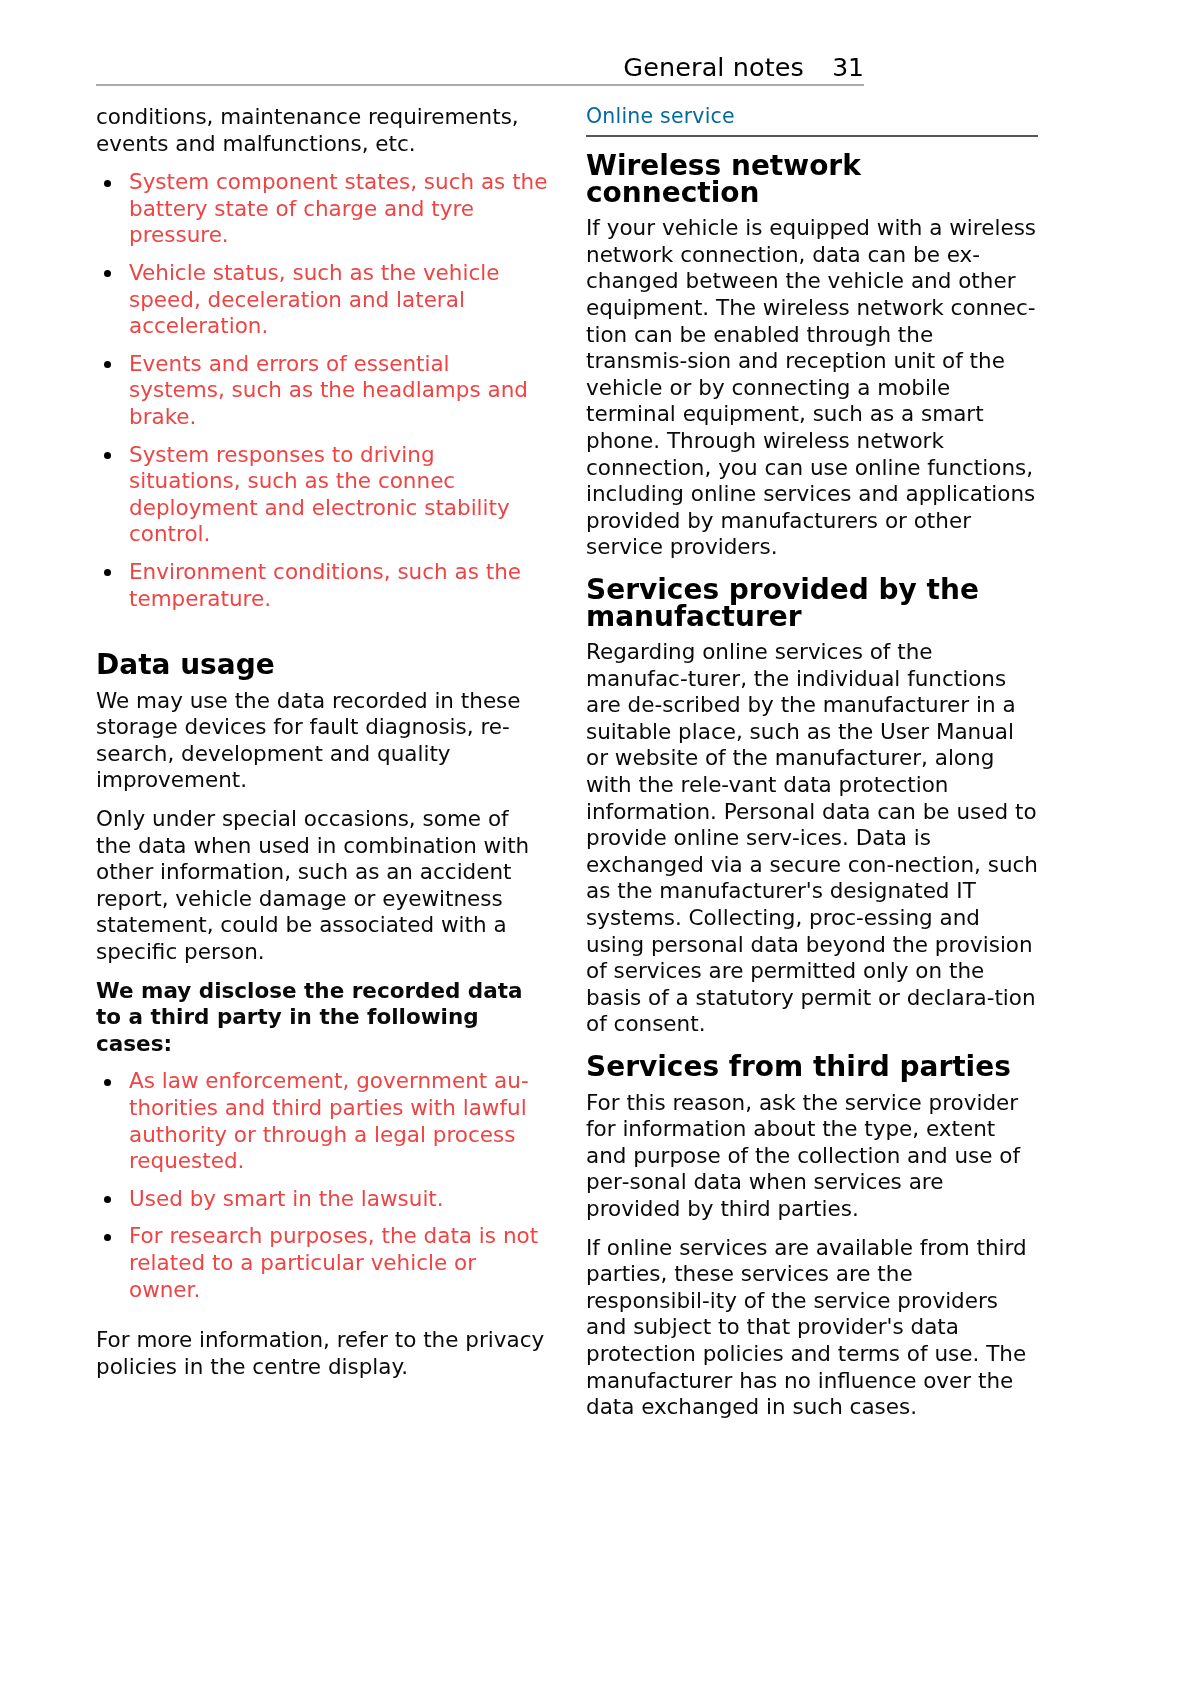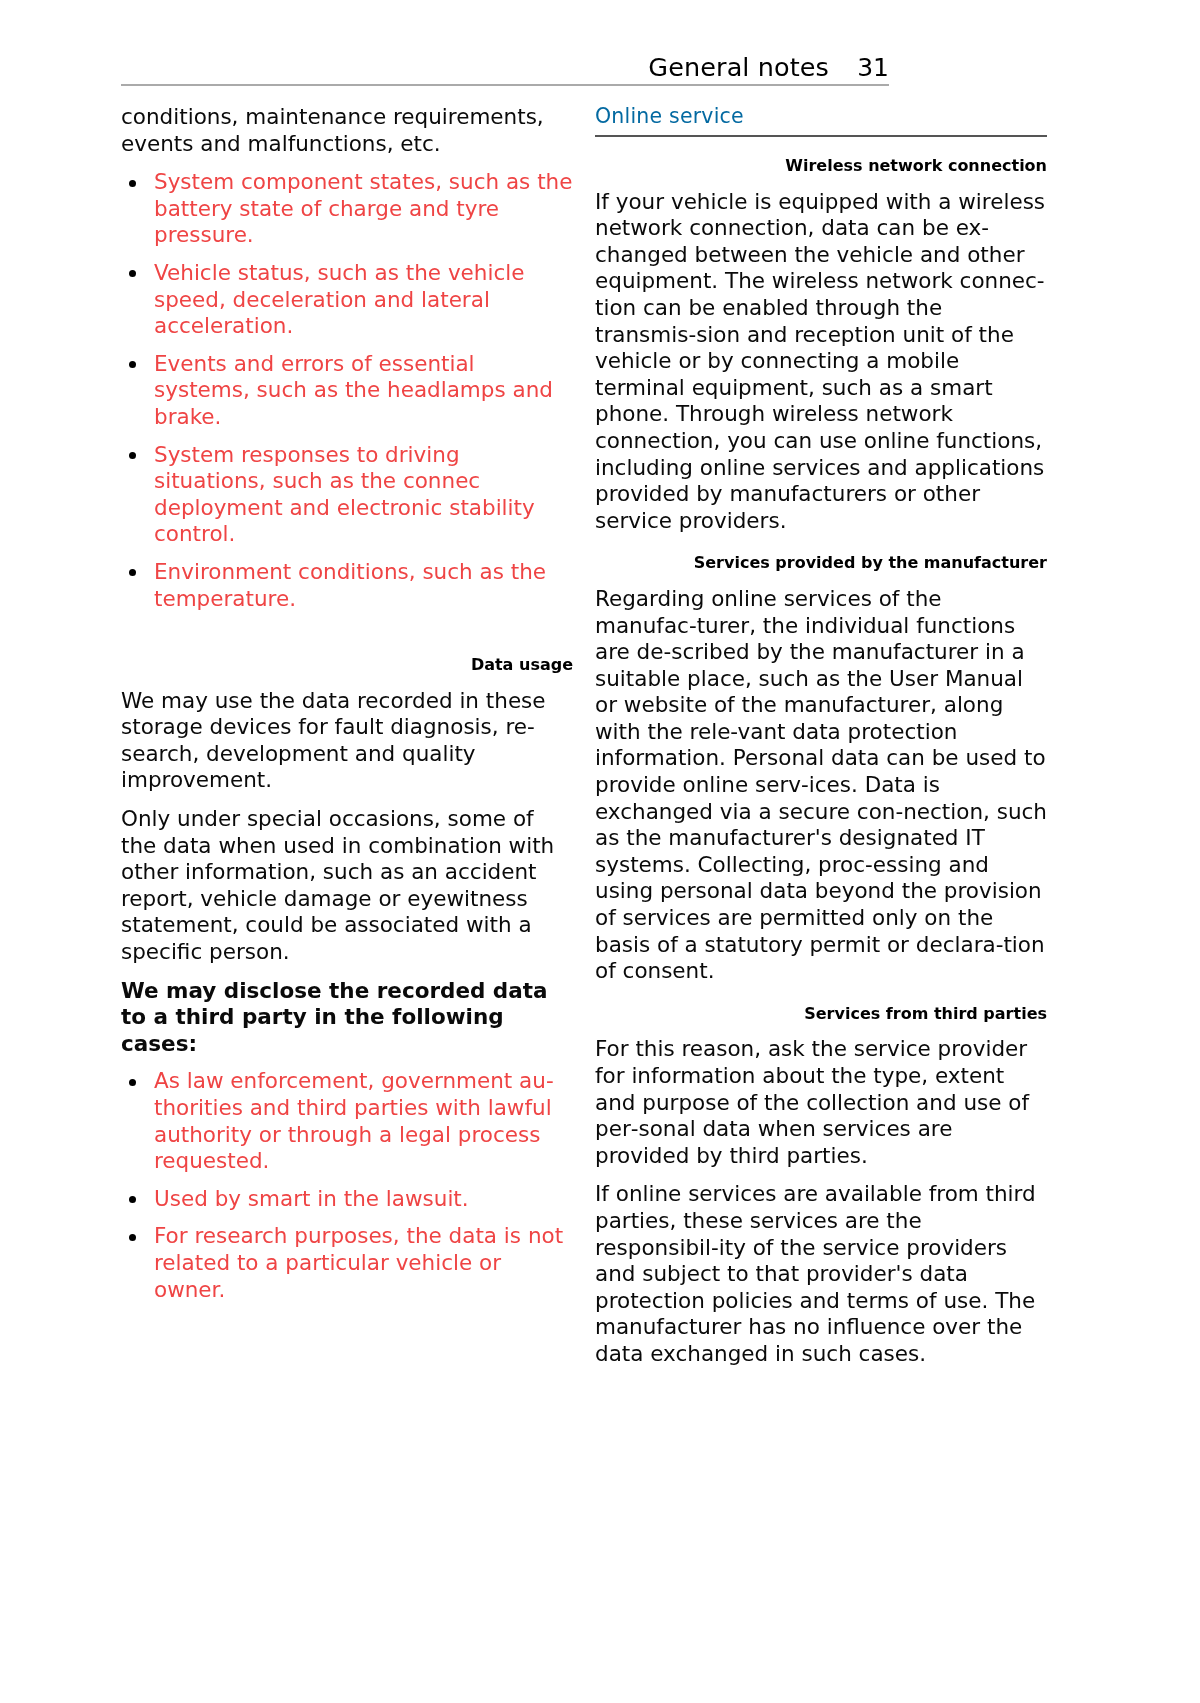--- a/index.html
+++ b/index.html
@@ -13,21 +13,20 @@
     font-family: "DejaVu Sans", sans-serif;
     color: #000000;
     -webkit-font-smoothing: antialiased;
   }
   .page {
     position: relative;
     width: 960px;
     height: 1703px;
     box-sizing: border-box;
     padding: 0;
-    margin-left: 25px;
   }
 
   
   .page-header {
     position: absolute;
     left: 96px;
     right: 96px;
     top: 36px;
     height: 44px;
     display: flex;
@@ -59,42 +58,41 @@
     background: #aaaaaa;
   }
 
   
   .columns {
     position: absolute;
     left: 96px;
     top: 104px;
     width: 1008px;
     display: flex;
-    gap: 22px;
+    gap: 38px;
   }
   .col {
     width: 452px;
     flex: 0 0 452px;
   }
 
   
   p.body-text {
     margin: 0 0 12px 0;
     font-size: 21.5px;
     line-height: 26.6px;
     color: #0a0a0a;
     font-weight: 400;
   }
   h3.sub-head {
     margin: 16px 0 9px 0;
-    font-size: 16px;
+    font-size: 28px;
     line-height: 26.6px;
     font-weight: 700;
     color: #000;
-    text-align: right;
   }
   h3.sub-head.first {
     margin-top: 0;
   }
   p.body-text.lead-bold {
     font-weight: 700;
     margin-bottom: 11px;
   }
 
   
@@ -171,20 +169,21 @@
         <h3 class="sub-head">Data usage</h3>
         <p class="body-text">We may use the data recorded in these storage devices for fault diagnosis, re‐search, development and quality improvement.</p>
         <p class="body-text">Only under special occasions, some of the data when used in combination with other information, such as an accident report, vehicle damage or eyewitness statement, could be associated with a specific person.</p>
         <p class="body-text lead-bold">We may disclose the recorded data to a third party in the following cases:</p>
         <ul class="bullets">
           <li><span class="bullet-dot"></span><span>As law enforcement, government au‐thorities and third parties with lawful authority or through a legal process requested.</span></li>
           <li><span class="bullet-dot"></span><span>Used by smart in the lawsuit.</span></li>
           <li><span class="bullet-dot"></span><span>For research purposes, the data is not related to a particular vehicle or owner.</span></li>
         </ul>
         <div class="spacer-after-list"></div>
+        <p class="body-text">For more information, refer to the privacy policies in the centre display.</p>
       </div>
 
     <div class="col" id="col-right">
       <div class="section-title-wrap">
         <div class="section-title">Online service</div>
         <div class="section-rule"></div>
       </div>
       <div id="col-right-blocks">
           <h3 class="sub-head first">Wireless network connection</h3>
           <p class="body-text">If your vehicle is equipped with a wireless network connection, data can be ex‐changed between the vehicle and other equipment. The wireless network connec‐tion can be enabled through the transmis‐sion and reception unit of the vehicle or by connecting a mobile terminal equipment, such as a smart phone. Through wireless network connection, you can use online functions, including online services and applications provided by manufacturers or other service providers.</p>

